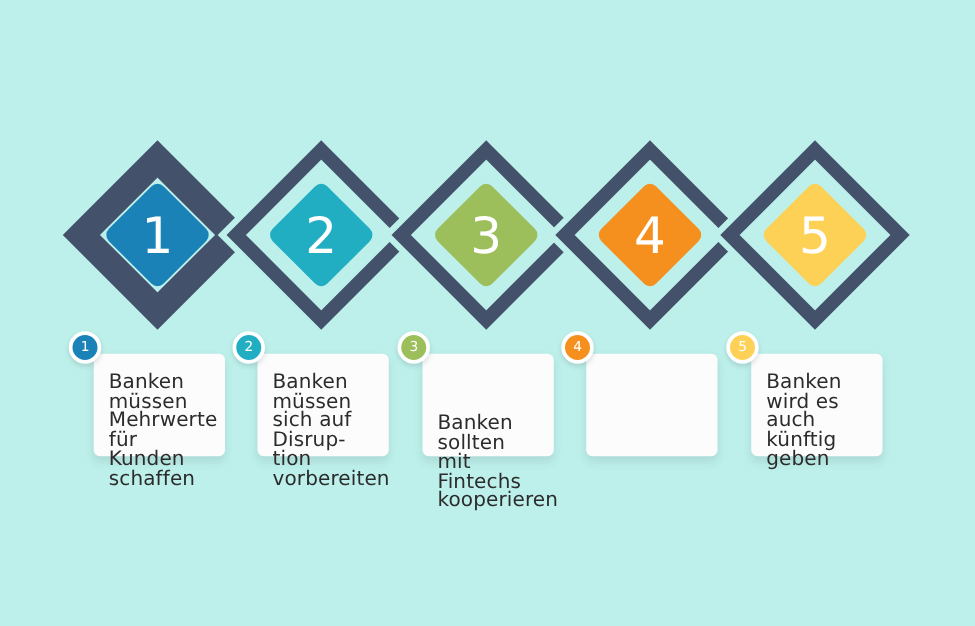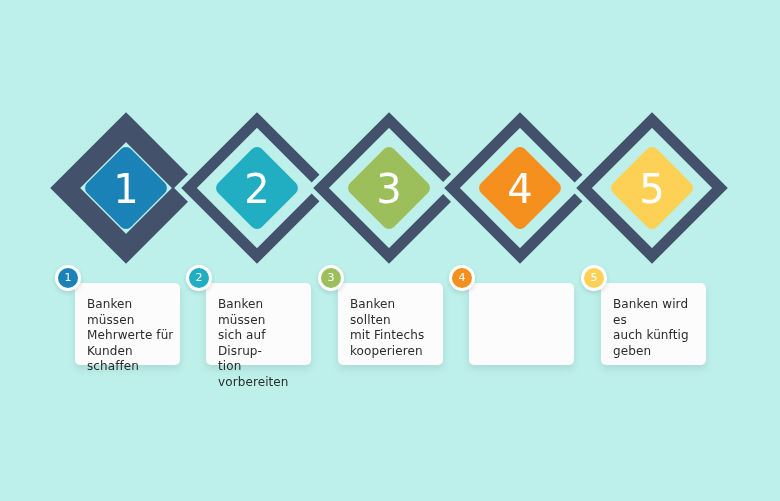--- a/index.html
+++ b/index.html
@@ -58,21 +58,21 @@
     height: 82px;
     background: #fcfcfc;
     border-radius: 5px;
     box-shadow: 0 4px 7px rgba(60,80,90,0.13);
   }
   .card-text {
     position: absolute;
     left: 12px;
     top: 14px;
     width: 88px;
-    font-size: 12px;
+    font-size: 16px;
     line-height: 15.5px;
     color: #2c2c2c;
     white-space: pre-line;
     letter-spacing: 0.1px;
   }
   .card-badge {
     position: absolute;
     left: -20px;
     top: -18px;
     width: 26px;
@@ -155,21 +155,21 @@
     <div class="card-wrap" style="left:206px">
       <div class="card-box" style="background: rgb(252, 252, 252);"></div>
       <div class="card-text" style="color: rgb(44, 44, 44);">Banken müssen
 sich auf Disrup-
 tion vorbereiten</div>
       <div class="card-badge" style="background: rgb(33, 174, 195);">2</div>
     </div>
 
     <div class="card-wrap" style="left:338px">
       <div class="card-box" style="background: rgb(252, 252, 252);"></div>
-      <div class="card-text" style="color: rgb(44, 44, 44);">Banken sollten
+      <div class="card-text" style="color: rgb(44, 44, 44); margin-top: 33px;">Banken sollten
 mit Fintechs
 kooperieren</div>
       <div class="card-badge" style="background: rgb(156, 191, 92);">3</div>
     </div>
 
     <div class="card-wrap" style="left:469px">
       <div class="card-box" style="background: rgb(252, 252, 252);"></div>
       <div class="card-badge" style="background: rgb(245, 144, 31);">4</div>
     </div>
 

